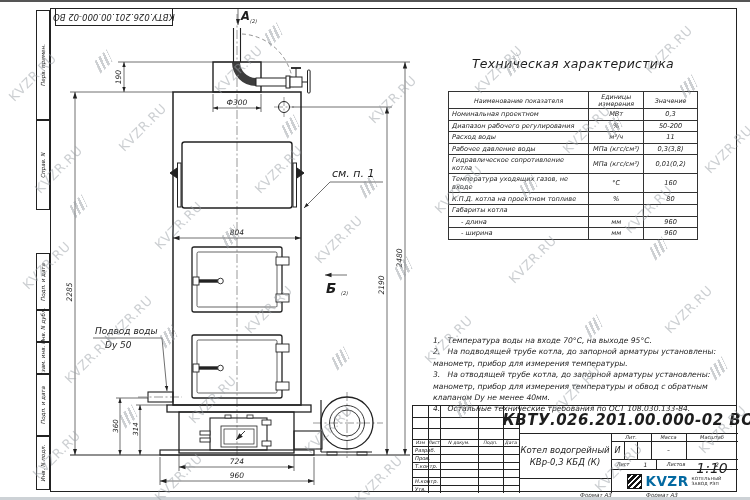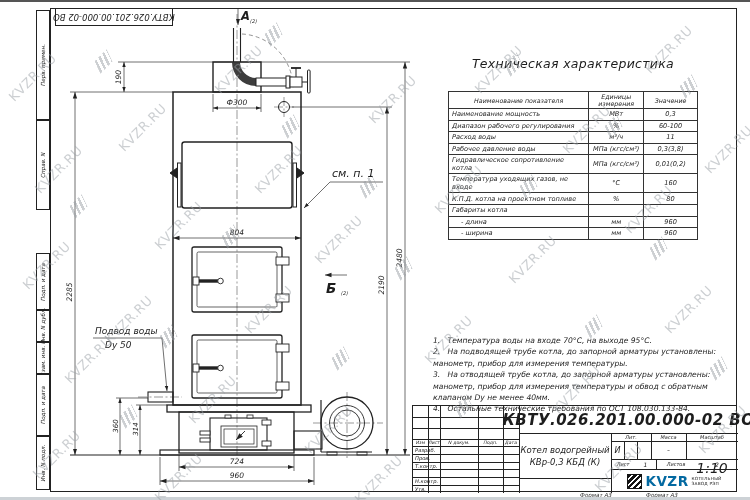--- a/index.html
+++ b/index.html
@@ -254,28 +254,28 @@
         </colgroup>
       <thead>
         <tr>
           <th>Наименование показателя</th>
           <th>Единицы измерения</th>
           <th>Значение</th>
         </tr>
       </thead>
       <tbody>
           <tr>
-            <td>Наименование мощность</td>
+            <td>Номинальная проектном</td>
             <td class="c">МВт</td>
             <td class="c">0,3</td>
           </tr>
           <tr>
             <td>Диапазон рабочего регулирования</td>
             <td class="c">%</td>
-            <td class="c">60-100</td>
+            <td class="c">50-200</td>
           </tr>
           <tr>
             <td>Расход воды</td>
             <td class="c">м³/ч</td>
             <td class="c">11</td>
           </tr>
           <tr>
             <td>Рабочее давление воды</td>
             <td class="c">МПа (кгс/см²)</td>
             <td class="c">0,3(3,8)</td>

